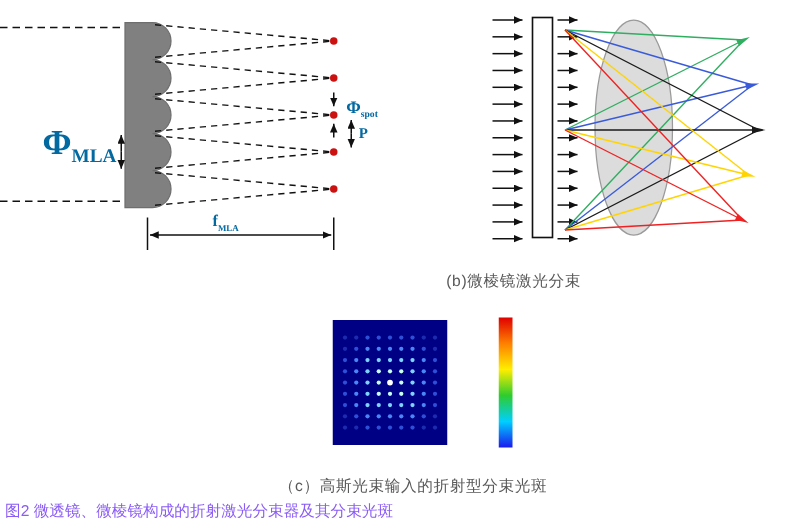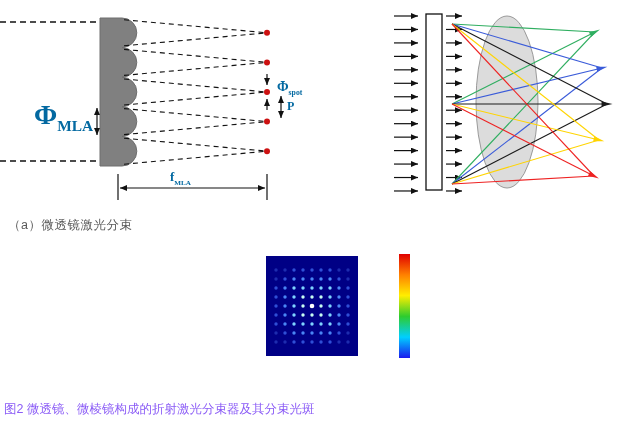--- a/index.html
+++ b/index.html
@@ -83,21 +83,20 @@
   </svg>
 
   <div class="abs mathlabel" style="left:34px;top:101px;font-size:28px"><span>Φ</span><sub>MLA</sub></div>
 
   <div class="abs mathlabel" style="left:277px;top:80px;font-size:14px"><span>Φ</span><sub>spot</sub></div>
 
   <div class="abs mathlabel" style="left:287px;top:100px;font-size:12px">P</div>
 
   <div class="abs mathlabel" style="left:170px;top:170px;font-size:13px"><span>f</span><sub>MLA</sub></div>
 
-  <div class="abs caption" style="left:8px;top:217px">（a）微透镜激光分束</div>
 
   <svg class="abs" style="left:388px;top:4px" width="240" height="208" viewBox="0 0 240 208">
     <defs>
       <marker id="ahB" markerUnits="userSpaceOnUse" markerWidth="9" markerHeight="8" refX="7" refY="3" orient="auto">
         <path d="M0,0 L7,3 L0,6 Z" fill="#111"></path>
       </marker>
     </defs>
 
     <rect x="38" y="10" width="16" height="176" fill="#ffffff" stroke="#111" stroke-width="1.3"></rect>
 
@@ -146,20 +145,21 @@
       <line x1="64" y1="20" x2="211" y2="136" stroke="#ffd400" stroke-width="1.1"></line>
       <line x1="64" y1="100" x2="211" y2="136" stroke="#ffd400" stroke-width="1.1"></line>
       <line x1="64" y1="180" x2="211" y2="136" stroke="#ffd400" stroke-width="1.1"></line>
       <polygon points="216.34213521397584,137.3082780115859 205.12130109918394,137.20037462216757 206.3412248080657,132.21901947756703" fill="#ffd400"></polygon>
       <line x1="64" y1="20" x2="206" y2="172" stroke="#ee2222" stroke-width="1.1"></line>
       <line x1="64" y1="100" x2="206" y2="172" stroke="#ee2222" stroke-width="1.1"></line>
       <line x1="64" y1="180" x2="206" y2="172" stroke="#ee2222" stroke-width="1.1"></line>
       <polygon points="210.9054537413368,174.48727231955104 200.00229721723497,171.833983947726 202.3215920813193,167.25981907689305" fill="#ee2222"></polygon>
     </svg>
 
+  <div class="abs caption" style="left:357px;top:217px">(b)微棱镜激光分束</div>
 
   <svg class="abs" style="left:266px;top:256px" width="92" height="100" viewBox="0 0 92 100">
     <rect x="0" y="0" width="92" height="100" fill="#000085"></rect>
     <g>
         <circle cx="10" cy="14" r="1.7" fill="#1d2cae"></circle>
         <circle cx="10" cy="23" r="1.7" fill="#1d2cae"></circle>
         <circle cx="10" cy="32" r="1.7" fill="#2f4fd6"></circle>
         <circle cx="10" cy="41" r="1.7" fill="#2f4fd6"></circle>
         <circle cx="10" cy="50" r="1.7" fill="#2f4fd6"></circle>
         <circle cx="10" cy="59" r="1.7" fill="#2f4fd6"></circle>
@@ -236,16 +236,17 @@
         <circle cx="82" cy="50" r="1.7" fill="#2f4fd6"></circle>
         <circle cx="82" cy="59" r="1.7" fill="#2f4fd6"></circle>
         <circle cx="82" cy="68" r="1.7" fill="#2f4fd6"></circle>
         <circle cx="82" cy="77" r="1.7" fill="#1d2cae"></circle>
         <circle cx="82" cy="86" r="1.7" fill="#1d2cae"></circle>
       </g>
   </svg>
 
   <div class="abs" style="left: 399px; top: 254px; width: 11px; height: 104px; background: linear-gradient(rgb(224, 0, 0), rgb(255, 128, 0), rgb(255, 238, 0), rgb(46, 204, 46), rgb(0, 207, 255), rgb(26, 26, 238));"></div>
 
+  <div class="abs caption" style="left:223px;top:381px">（c）高斯光束输入的折射型分束光斑</div>
 
   <div class="abs figcaption" style="left:4px;top:401px">图2 微透镜、微棱镜构成的折射激光分束器及其分束光斑</div>
 
 </div>
 
 </body></html>

